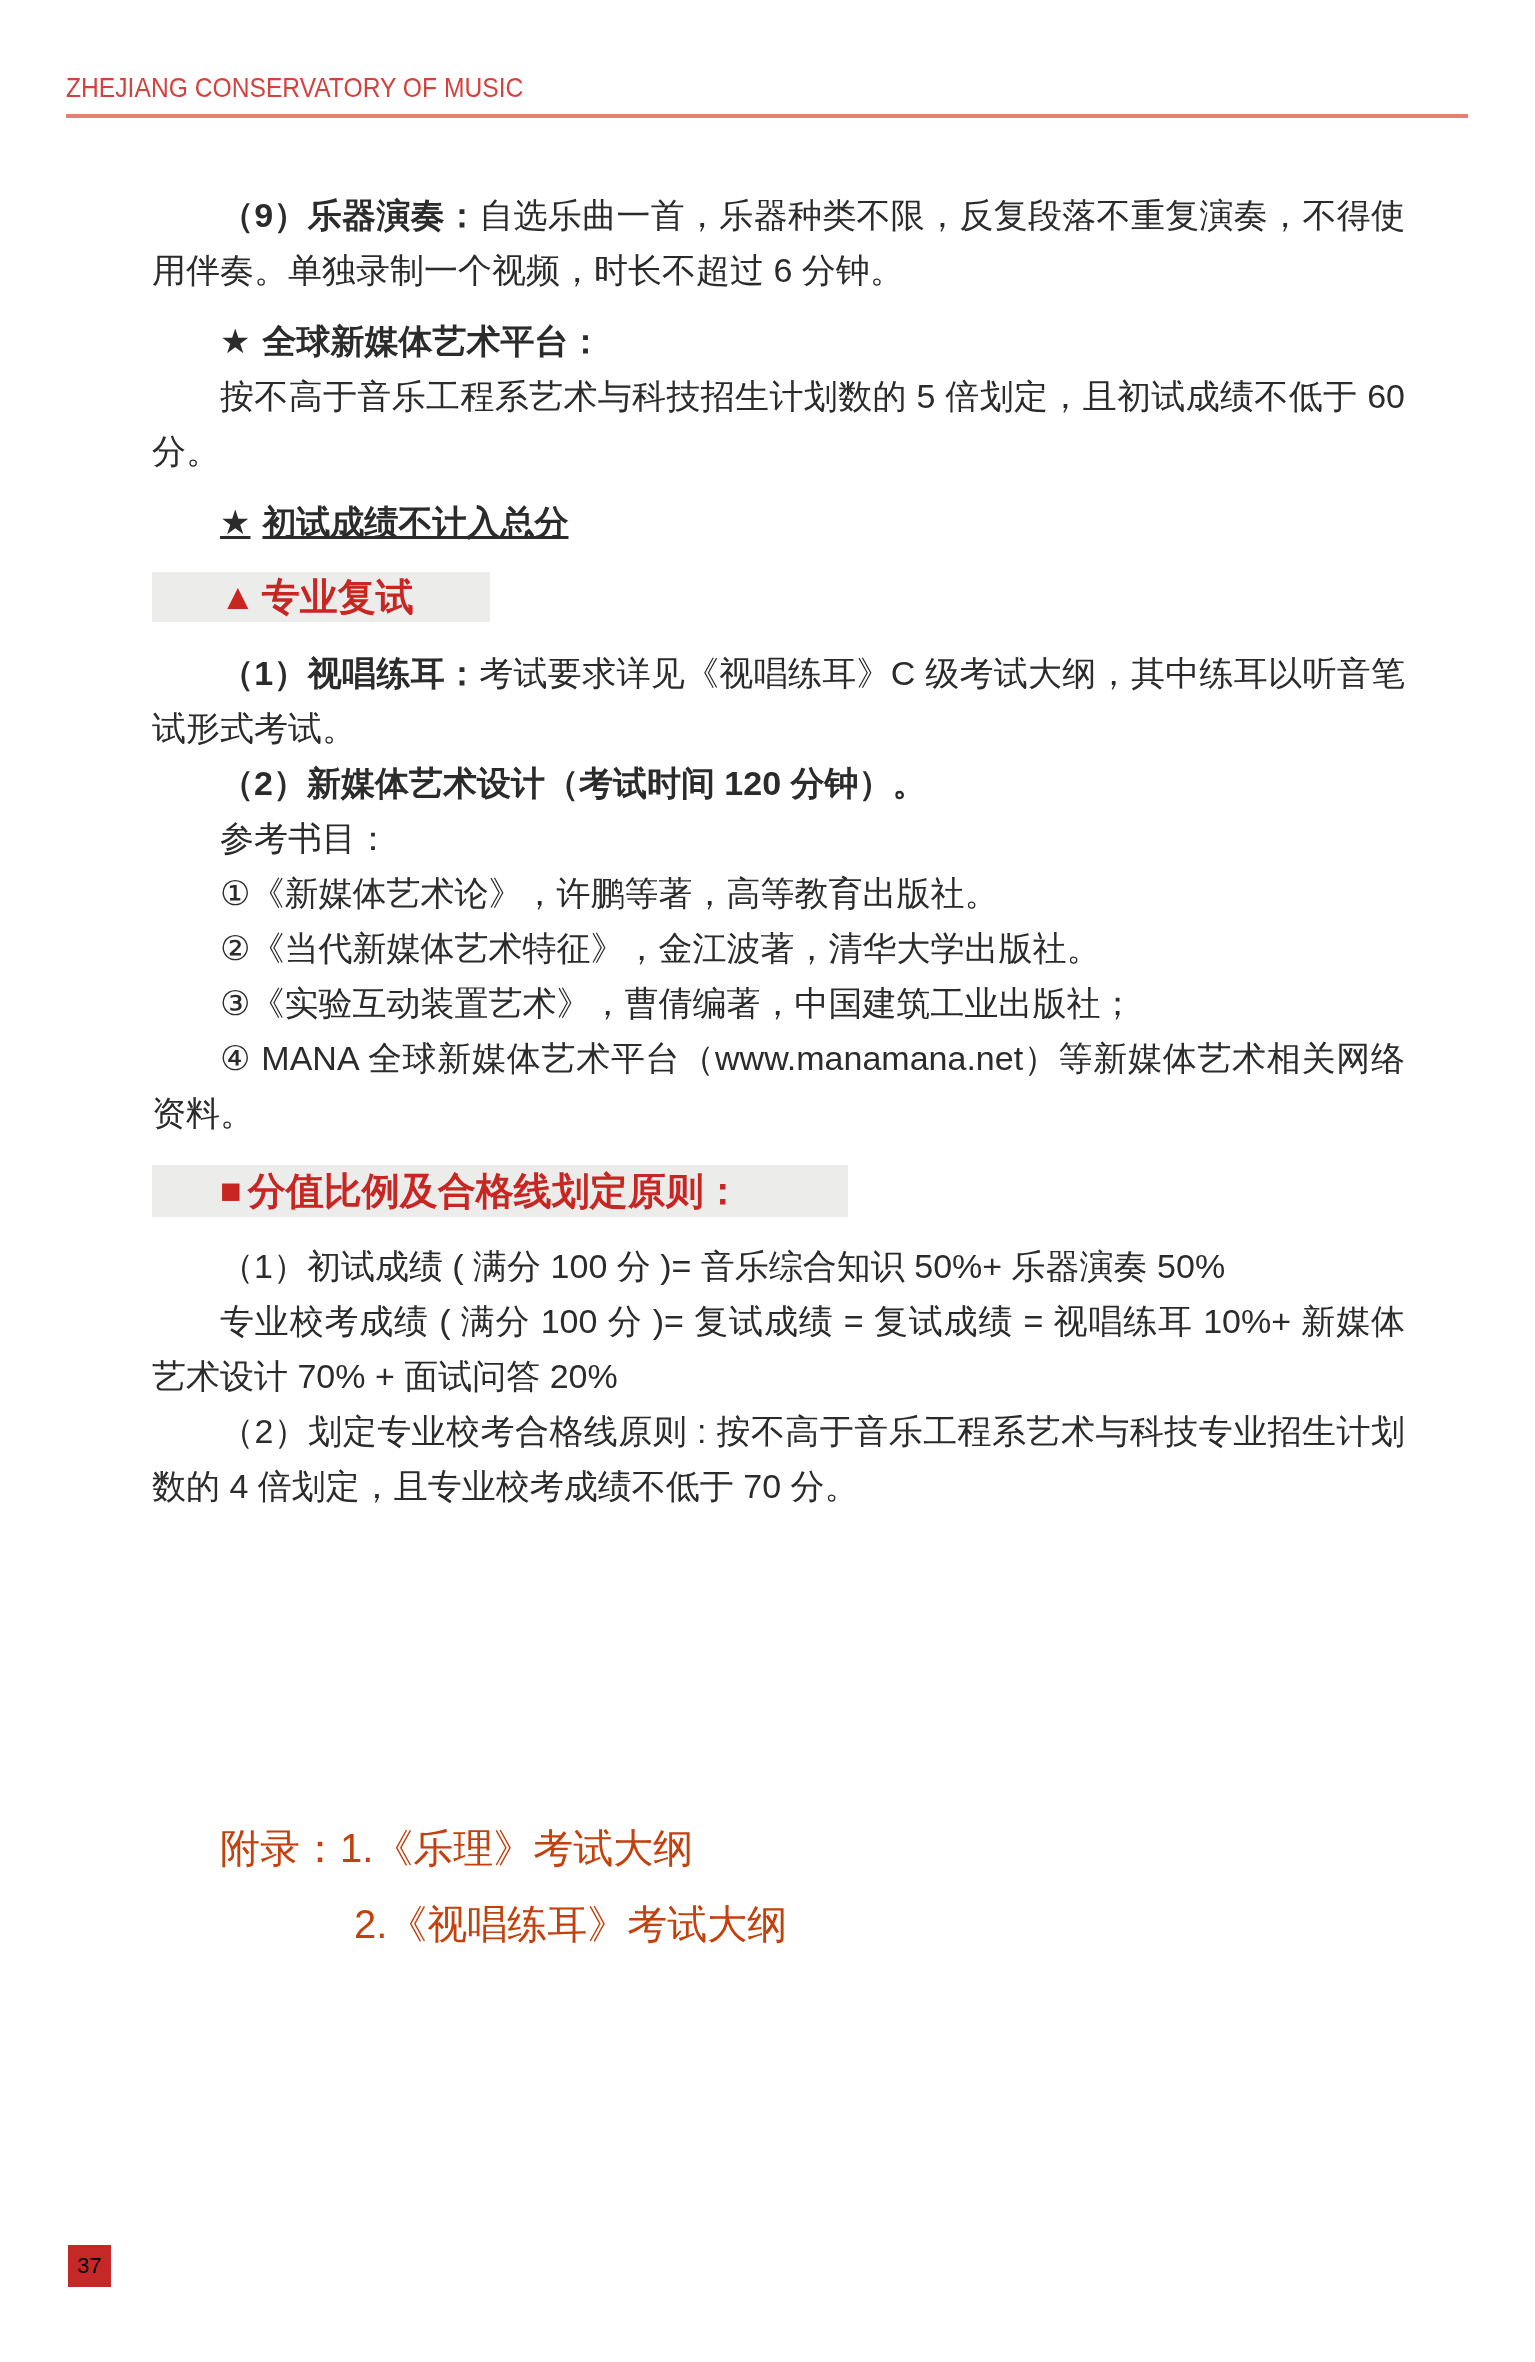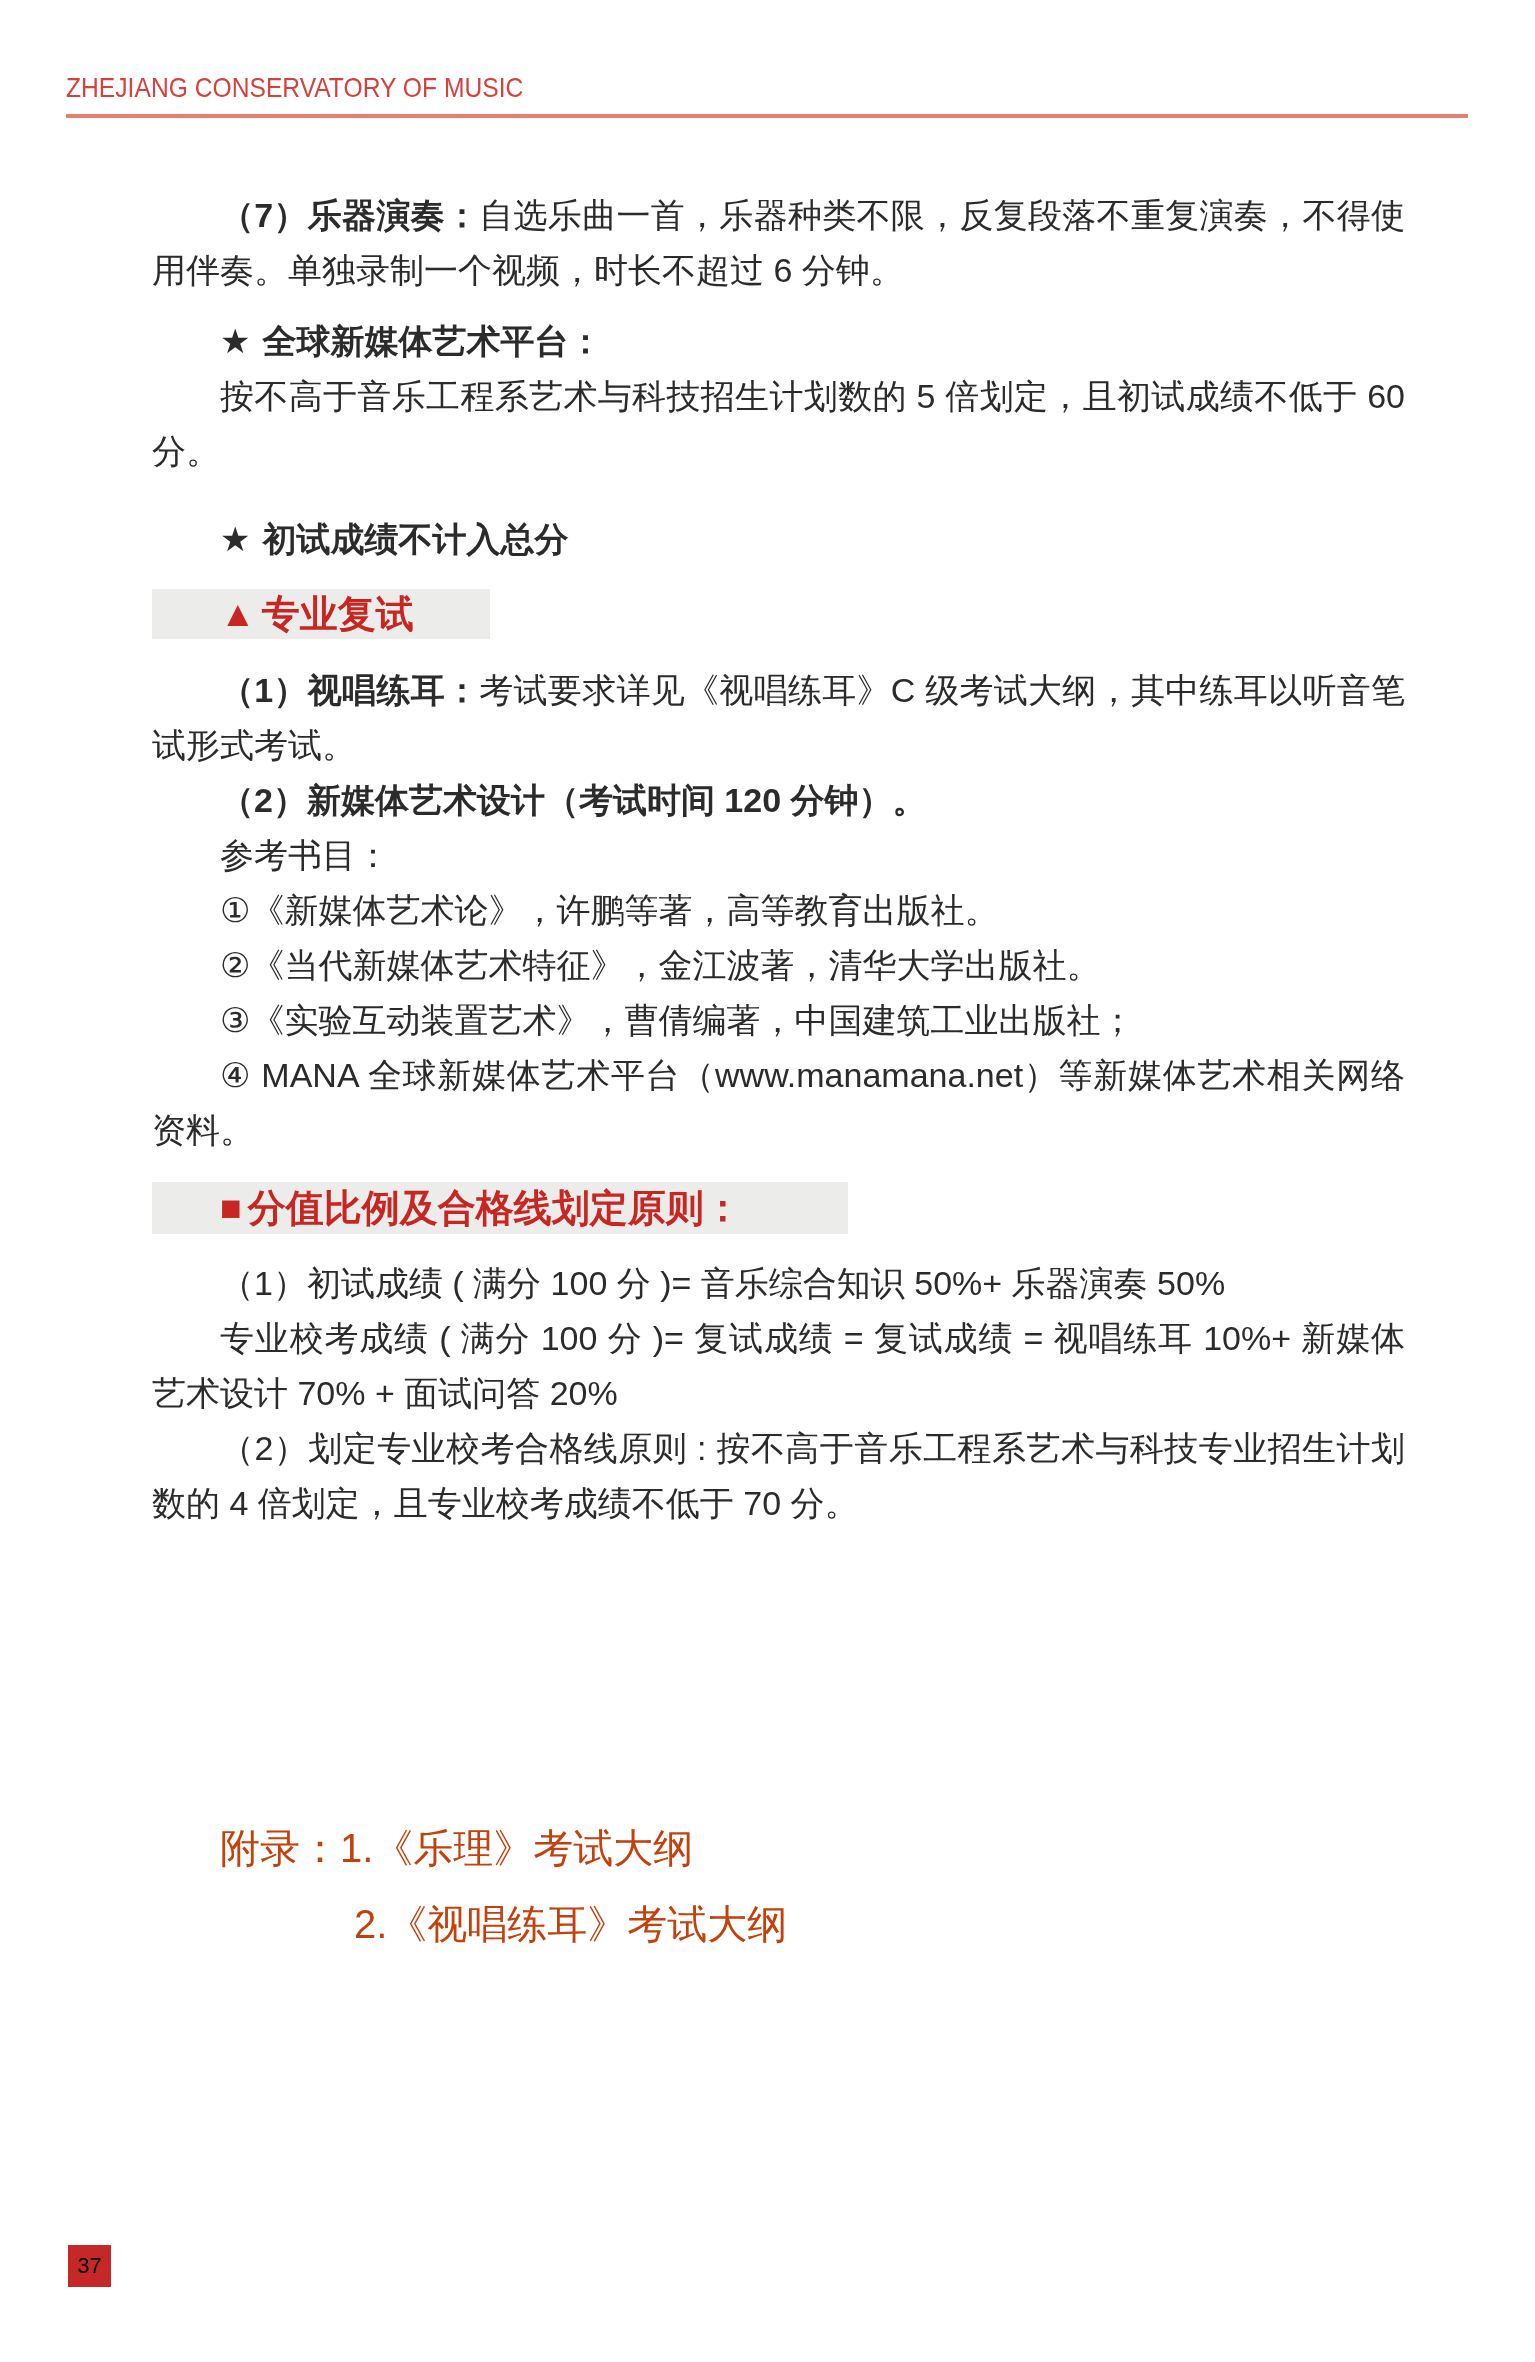--- a/index.html
+++ b/index.html
@@ -22,21 +22,21 @@
   
   .content {
     position:absolute; left:152px; top:188px; width:1253px;
     font-size:34px; line-height:55px; text-align:justify;
   }
   .content p { margin:0; text-indent:68px; }
   .lbl { font-weight:bold; }
   .star-line { font-weight:bold; }
   .star-line .star-ico { margin-right:12px; }
   #star1 { margin-top:16px; }
-  #star2 { margin-top:33px; }
+  #star2 { margin-top:16px;text-decoration:underline; }
   
   .bar {
     background:#ececea; box-sizing:border-box;
     display:flex; align-items:center; padding-left:68px;
     color:#c82623; font-weight:bold; font-size:38px; line-height:1;
     text-indent:0;
   }
   #bar-retest { width:338px; height:50px; margin-top:22px; }
   #bar-score  { width:696px; height:52px; margin-top:24px; }
   .bar .bar-ico { margin-right:6px; font-size:36px; }
@@ -59,21 +59,21 @@
 </head>
 <body>
 
 <div class="page">
 
   <div class="header-title">ZHEJIANG CONSERVATORY OF MUSIC</div>
   <div class="header-rule"></div>
 
   <div class="content">
 
-    <p><span class="lbl">（7）乐器演奏：</span><span>自选乐曲一首，乐器种类不限，反复段落不重复演奏，不得使用伴奏。单独录制一个视频，时长不超过 6 分钟。</span></p>
+    <p><span class="lbl">（9）乐器演奏：</span><span>自选乐曲一首，乐器种类不限，反复段落不重复演奏，不得使用伴奏。单独录制一个视频，时长不超过 6 分钟。</span></p>
 
     <p class="star-line" id="star1"><span class="star-ico">★</span><span>全球新媒体艺术平台：</span></p>
 
     <p>按不高于音乐工程系艺术与科技招生计划数的 5 倍划定，且初试成绩不低于 60 分。</p>
 
     <p class="star-line" id="star2"><span class="star-ico">★</span><span>初试成绩不计入总分</span></p>
 
     <div class="bar" id="bar-retest">
         <span class="bar-ico">▲</span>
         <span>专业复试</span>

